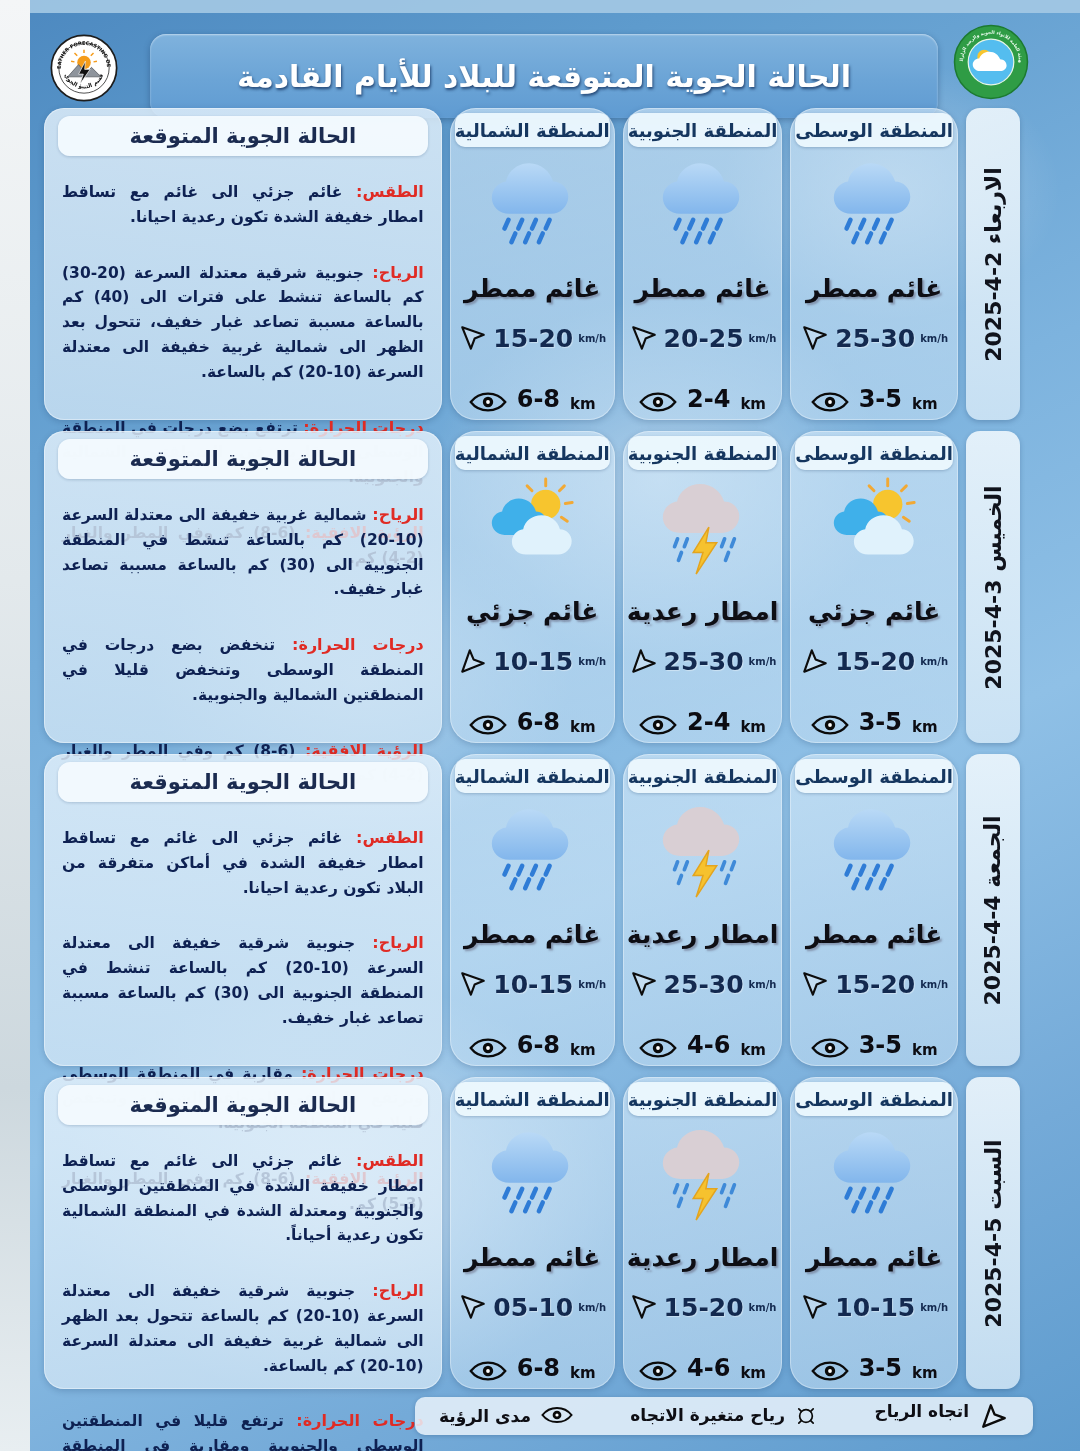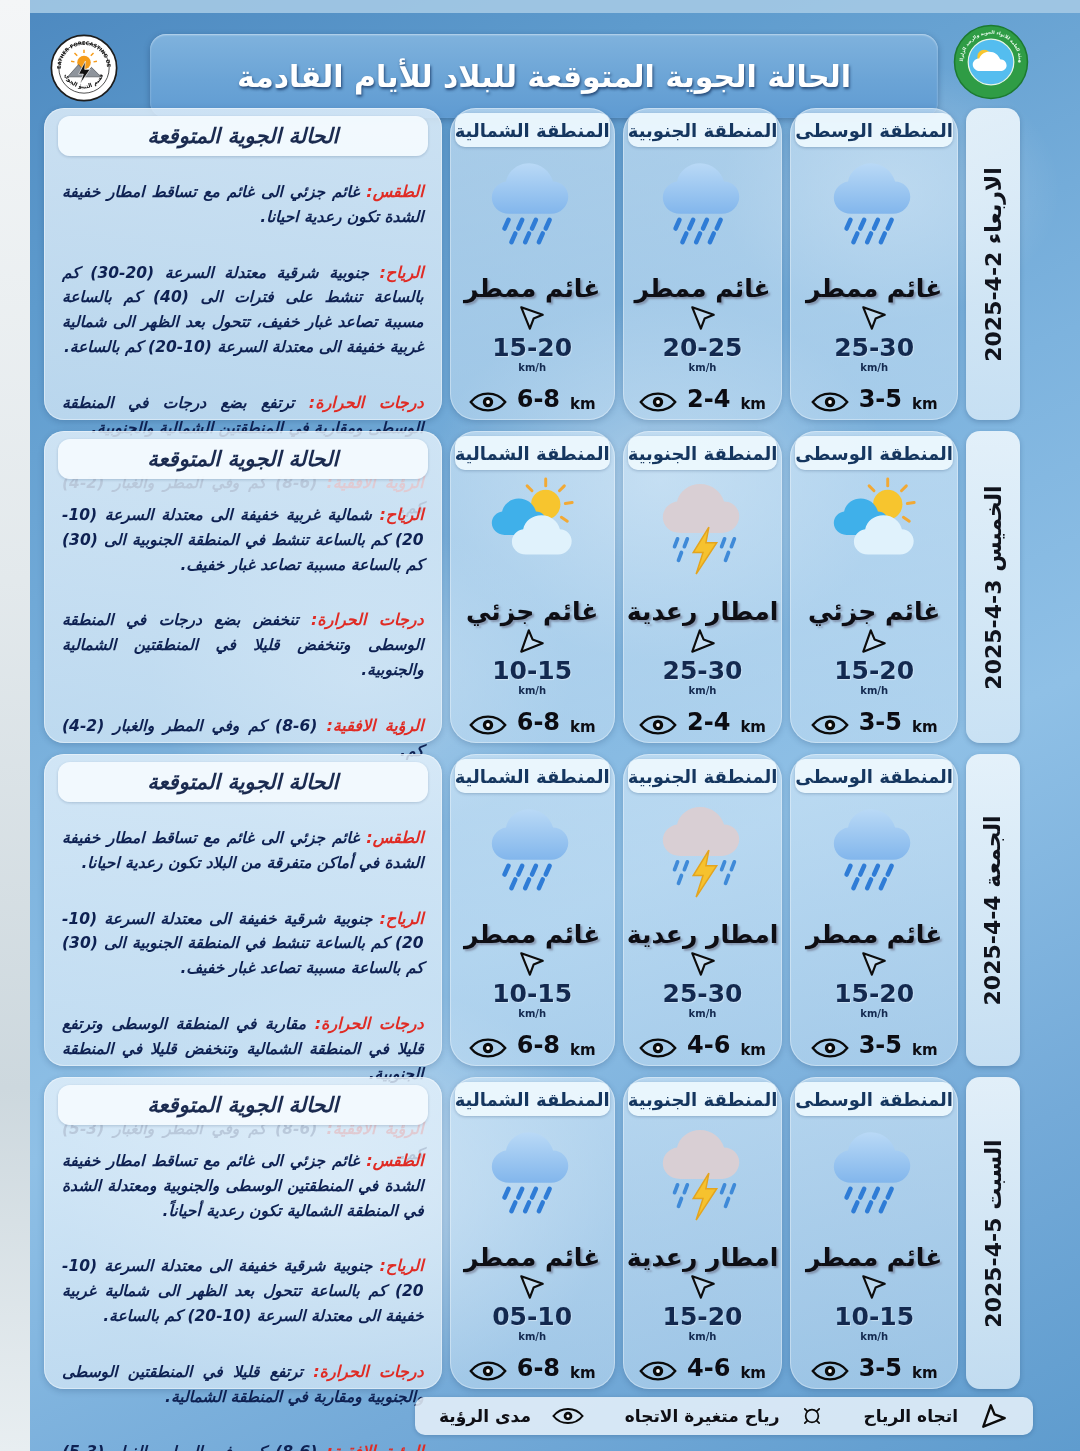--- a/index.html
+++ b/index.html
@@ -49,46 +49,46 @@
   .rc-c{flex:0 0 145px}.rc-s{flex:0 0 140px}.rc-n{flex:0 0 140px}
   .r-head{margin:5px 5px 0 5px;height:34px;border-radius:10px;
     background:rgba(238,248,254,.92);box-shadow:0 1px 3px rgba(20,50,90,.25);
     display:flex;align-items:center;justify-content:center;
     font-size:18px;font-weight:800;color:#15365f;direction:rtl;white-space:nowrap;}
   .r-icon{height:118px;display:flex;align-items:center;justify-content:center;}
   .r-icon svg{width:98px;height:104px;}
   .r-cond{height:46px;display:flex;align-items:center;justify-content:center;direction:rtl;
     font-size:25px;font-weight:800;color:#0e0e14;white-space:nowrap;
     text-shadow:2px 2px 2px rgba(95,95,120,.5);}
-  .r-wind{height:54px;display:flex;align-items:center;justify-content:center;direction:ltr;flex-direction:column;}
+  .r-wind{height:54px;display:flex;align-items:center;justify-content:center;gap:5px;direction:ltr;}
   .r-wind .num{font-size:25px;font-weight:800;color:#13294f;text-shadow:1px 1px 1px rgba(255,255,255,.4);}
   .r-wind .unit{font-size:10px;font-weight:800;color:#13294f;}
   .arrow-holder svg{width:30px;height:30px;display:block;}
   .r-vis{height:48px;display:flex;align-items:flex-end;justify-content:center;gap:10px;direction:ltr;}
   .r-vis .num{font-size:24px;font-weight:800;color:#0c0c12;}
   .r-vis .unit{font-size:15px;font-weight:800;color:#0c0c12;}
   .eye-holder svg{width:38px;height:22px;display:block;}
 
   .forecast-panel{flex:1;border-radius:20px;
     background:linear-gradient(180deg,rgba(228,241,251,.82),rgba(208,229,245,.78));
     box-shadow:0 2px 6px rgba(20,50,90,.22), inset 0 0 0 1px rgba(255,255,255,.4);
-    padding:6px 14px 6px 14px;display:flex;flex-direction:column;font-style:italic;}
+    padding:6px 14px 6px 14px;display:flex;flex-direction:column;}
   .fp-title{height:40px;flex:0 0 40px;margin:2px 0 8px 0;border-radius:12px;
     background:rgba(243,250,254,.95);box-shadow:0 1px 3px rgba(20,50,90,.2);
     display:flex;align-items:center;justify-content:center;
     font-size:21px;font-weight:800;color:#1b2b50;direction:rtl;}
   .fp-text{direction:rtl;text-align:justify;font-size:15.5px;font-weight:700;
     color:#0e2152;line-height:1.6;margin:15px 4px;}
   .fp-text .lbl{color:#e02b24;font-weight:800;font-size:16px;}
 
   
   .legend{position:absolute;left:415px;top:1397px;width:618px;height:38px;border-radius:10px;
     background:rgba(233,242,250,.85);box-shadow:0 1px 4px rgba(20,50,90,.25);
     display:flex;direction:rtl;align-items:center;justify-content:space-between;padding:0 24px;box-sizing:border-box;}
-  .leg-item{display:flex;direction:rtl;align-items:center;gap:21px;
+  .leg-item{display:flex;direction:rtl;align-items:flex-start;gap:10px;
     font-size:17px;font-weight:800;color:#0e0e14;white-space:nowrap;}
   .leg-item svg{display:block;}
 </style>
 </head>
 <body>
 
 <div class="left-strip"></div>
 <div class="main-bg"></div>
 <div class="top-band"></div>
 <div class="blob b1"></div>

